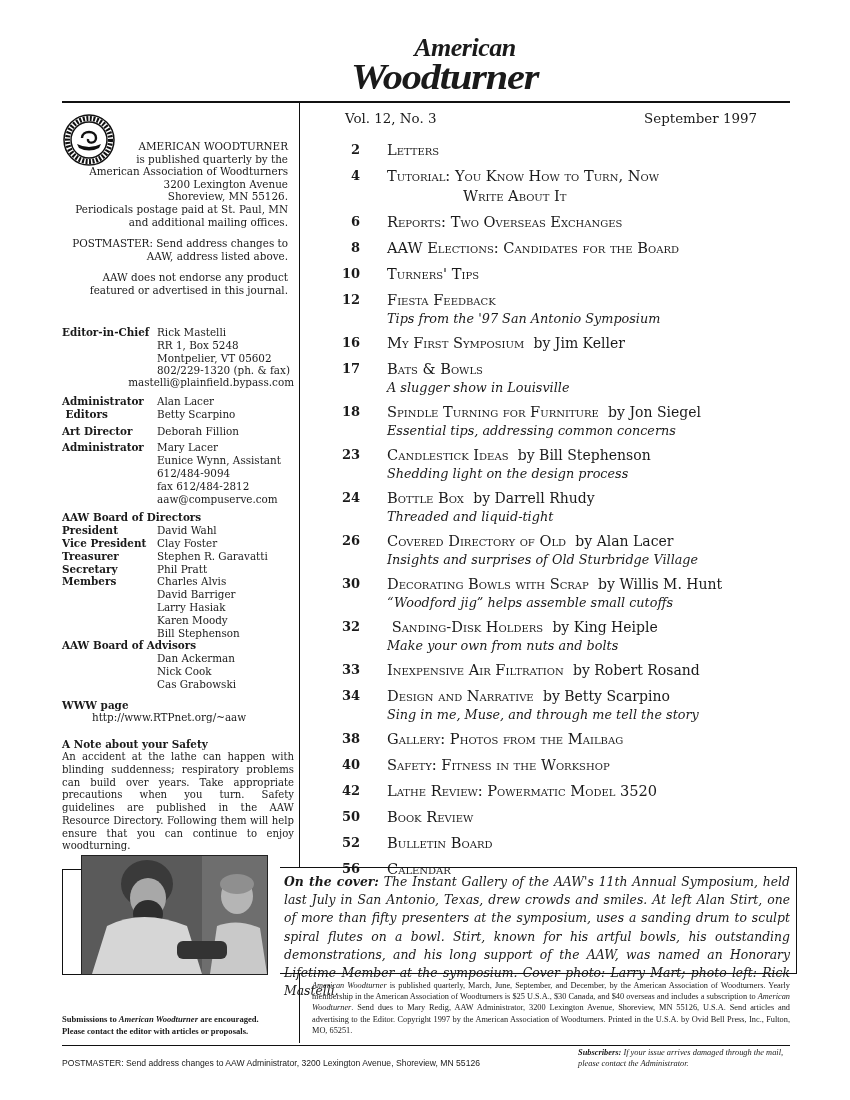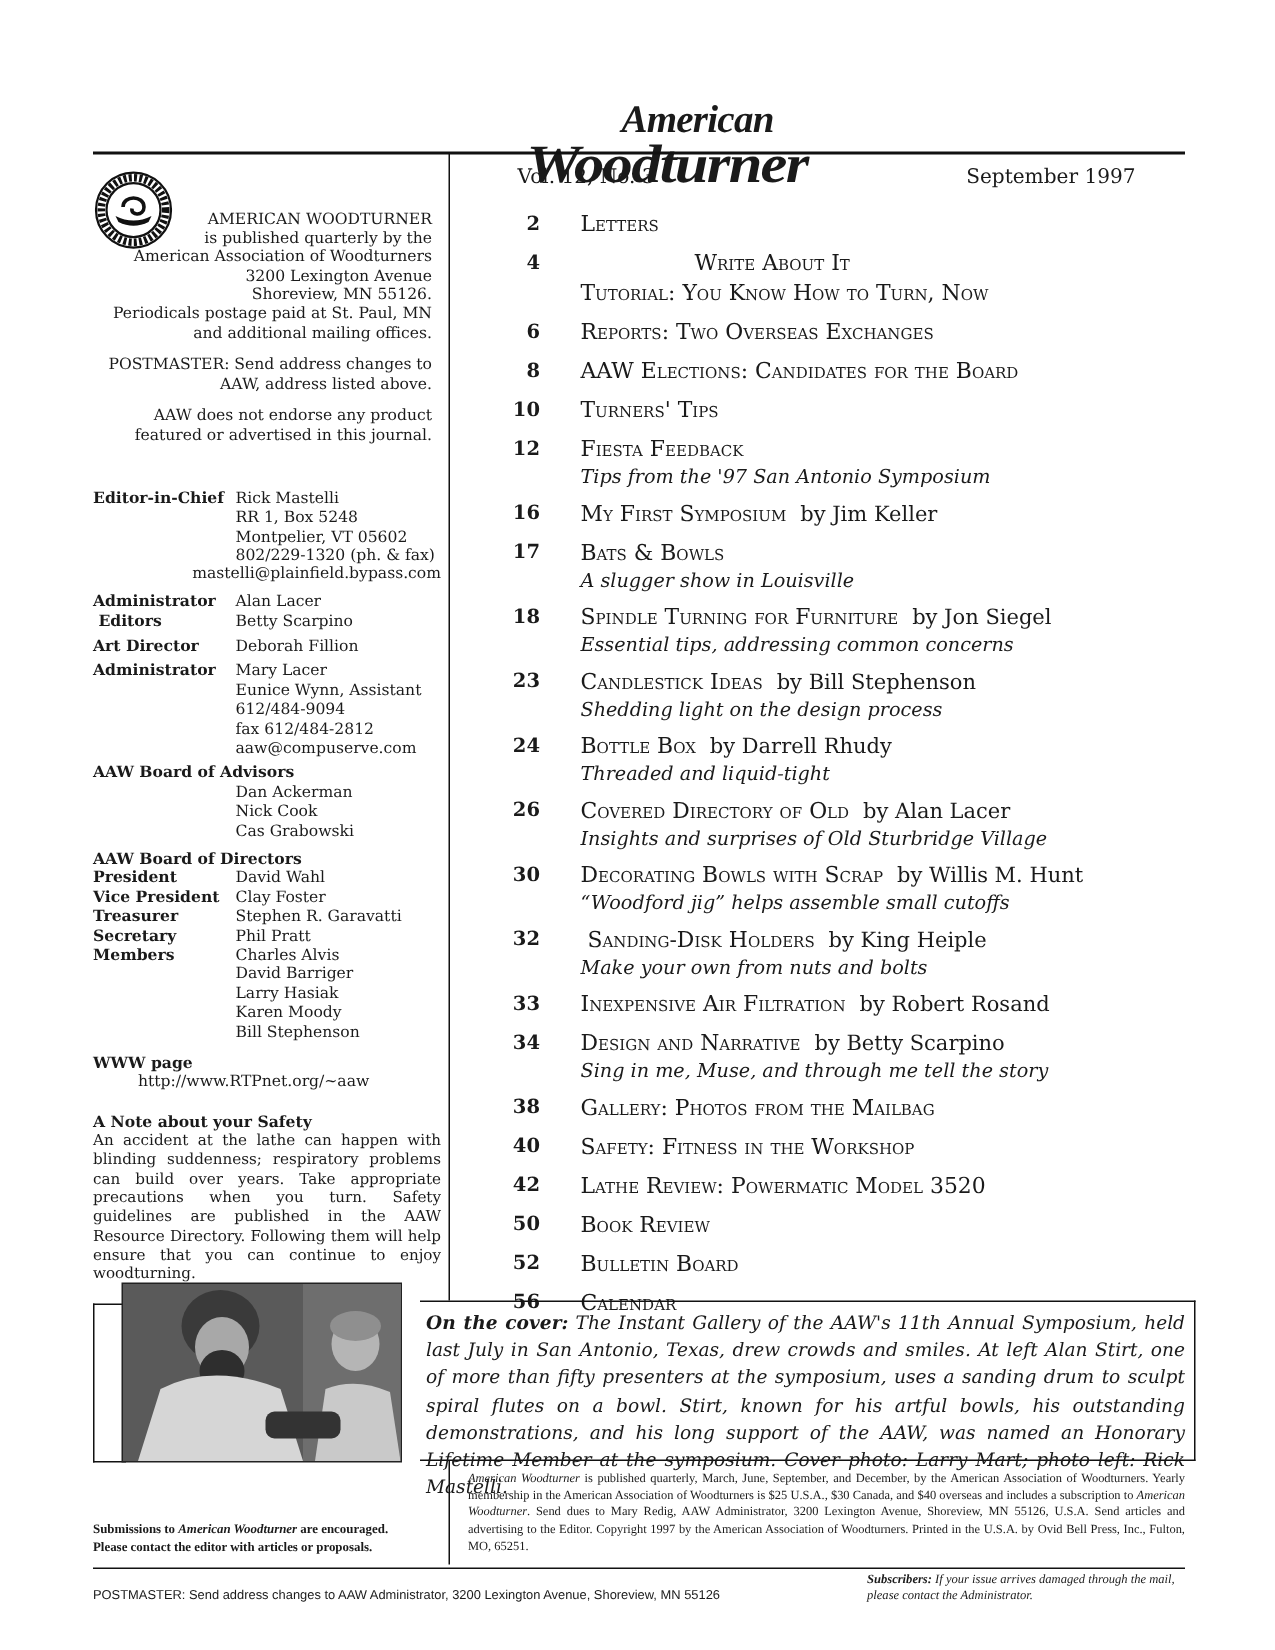--- a/index.html
+++ b/index.html
@@ -2,21 +2,21 @@
 <html><head>
 <meta charset="utf-8">
 <style>
   html, body { margin:0; padding:0; background:#fff; }
   body { width:850px; height:1100px; position:relative; overflow:hidden; color:#1a1a1a;
          font-family:"DejaVu Serif", "Liberation Serif", serif; }
   .abs { position:absolute; }
   .rule { position:absolute; background:#111; }
 
   
-  .masthead { left:330px; top:36px; width:230px; text-align:center;margin-top:32px; }
+  .masthead { left:330px; top:36px; width:230px; text-align:center; }
   .mh-american { font-family:"Liberation Serif", serif; font-style:italic; font-weight:bold;
                  font-size:26px; line-height:24px; margin-left:40px; letter-spacing:-0.5px; }
   .mh-woodturner { font-family:"Liberation Serif", serif; font-style:italic; font-weight:bold;
                    font-size:36px; line-height:34px; letter-spacing:-1px; transform:scaleX(1.12); display:inline-block; }
 
   
   .logo { left:63px; top:114px; width:52px; height:52px; }
   .pubinfo { left:62px; top:140px; width:226px; text-align:right; font-size:10.4px; line-height:12.6px; }
   .pubinfo p { margin:0 0 9px 0; }
 
@@ -129,28 +129,20 @@
     <div class="staff-role">Administrator</div>
     <div class="staff-lines">
       <div>Mary Lacer</div>
       <div>Eunice Wynn, Assistant</div>
       <div>612/484-9094</div>
       <div>fax 612/484-2812</div>
       <div>aaw@compuserve.com</div>
     </div>
   </div>
 
-  <div>
-    <div class="board-head">AAW Board of Advisors</div>
-    <div style="padding-left:95px">
-      <div>Dan Ackerman</div>
-      <div>Nick Cook</div>
-      <div>Cas Grabowski</div>
-    </div>
-  </div>
   <div style="margin-top:6px">
     <div class="board-head">AAW Board of Directors</div>
     <div class="board-row">
         <div class="staff-role">President</div>
         <div>David Wahl</div>
       </div>
     <div class="board-row">
         <div class="staff-role">Vice President</div>
         <div>Clay Foster</div>
       </div>
@@ -166,20 +158,28 @@
       <div class="staff-role">Members</div>
       <div>
         <div>Charles Alvis</div>
         <div>David Barriger</div>
         <div>Larry Hasiak</div>
         <div>Karen Moody</div>
         <div>Bill Stephenson</div>
       </div>
     </div>
   </div>
+  <div>
+    <div class="board-head">AAW Board of Advisors</div>
+    <div style="padding-left:95px">
+      <div>Dan Ackerman</div>
+      <div>Nick Cook</div>
+      <div>Cas Grabowski</div>
+    </div>
+  </div>
   <div class="www-head">WWW page</div>
   <div class="www-url">http://www.RTPnet.org/~aaw</div>
 
   <div class="safety-head">A Note about your Safety</div>
   <div class="safety-body">An accident at the lathe can happen with blinding suddenness; respiratory problems can build over years. Take appropriate precautions when you turn. Safety guidelines are published in the AAW Resource Directory. Following them will help ensure that you can continue to enjoy woodturning.</div>
 </div>
 
 <div class="abs vol">
   <span>Vol. 12, No. 3</span>
   <span class="right">September 1997</span>
@@ -188,22 +188,22 @@
 <div class="abs toc">
   <div class="toc-item">
       <div class="toc-page">2</div>
       <div class="toc-text">
         <div class="toc-title">Letters</div>
       </div>
     </div>
   <div class="toc-item">
       <div class="toc-page">4</div>
       <div class="toc-text">
+        <div class="toc-title">Tutorial: You Know How to Turn, Now</div>
         <div class="toc-title toc-cont">Write About It</div>
-        <div class="toc-title">Tutorial: You Know How to Turn, Now</div>
       </div>
     </div>
   <div class="toc-item">
       <div class="toc-page">6</div>
       <div class="toc-text">
         <div class="toc-title">Reports: Two Overseas Exchanges</div>
       </div>
     </div>
   <div class="toc-item">
       <div class="toc-page">8</div>

